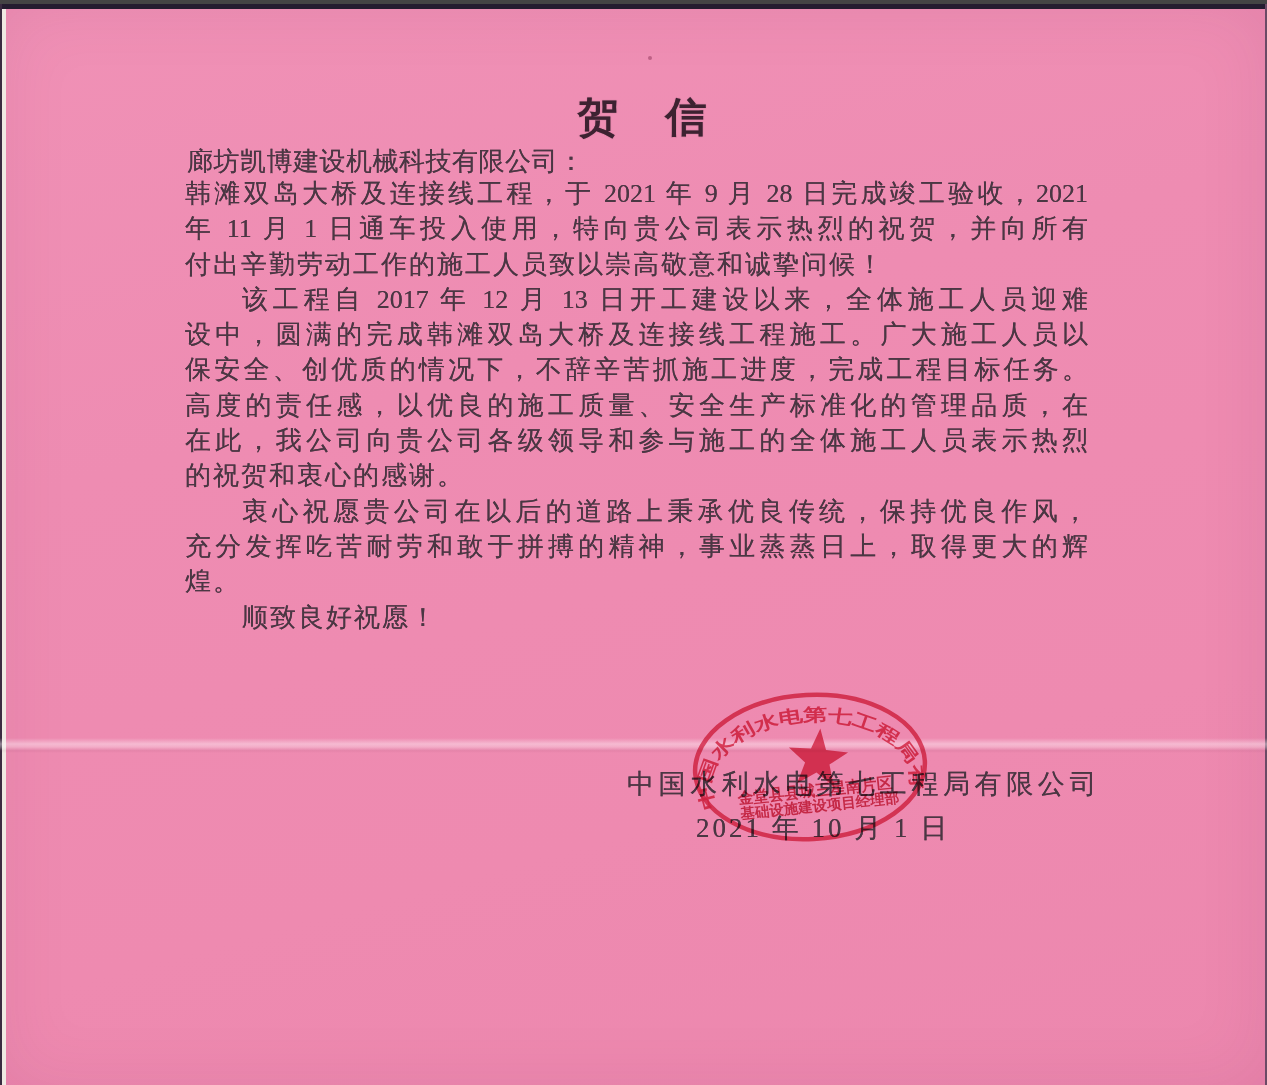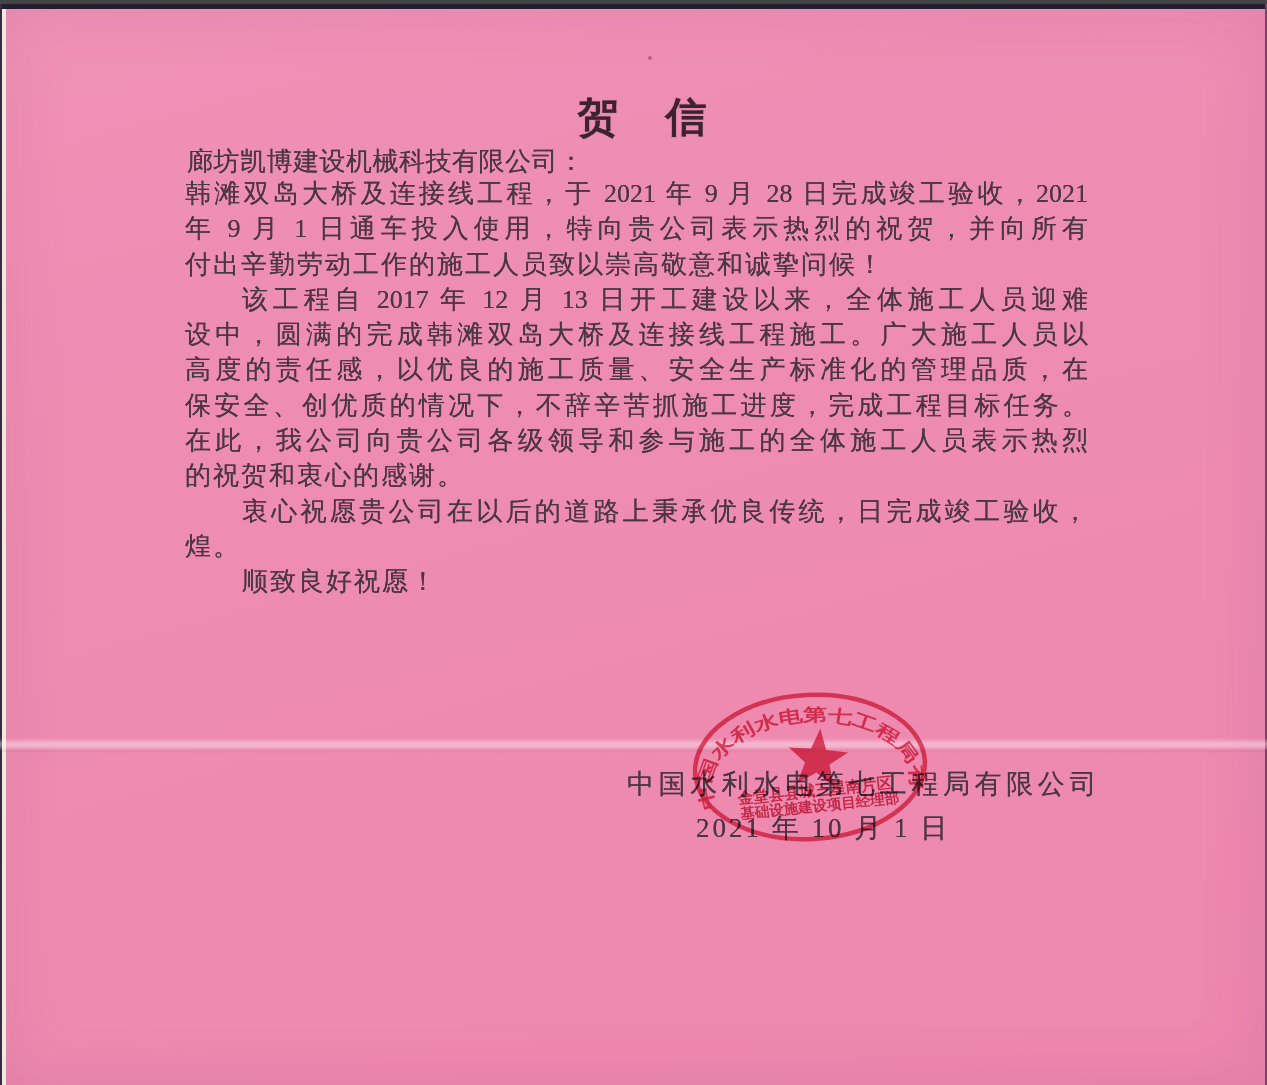--- a/index.html
+++ b/index.html
@@ -77,29 +77,30 @@
   <div class="edge-bottom"></div>
   <div class="crease"></div>
   <div class="speck"></div>
 
   <h1 class="title">贺　信</h1>
 
   <div class="salutation">廊坊凯博建设机械科技有限公司：</div>
 
   <div class="body-block">
       <div class="line">韩滩双岛大桥及连接线工程，于 2021 年 9 月 28 日完成竣工验收，2021</div>
-      <div class="line">年 9 月 1 日通车投入使用，特向贵公司表示热烈的祝贺，并向所有</div>
+      <div class="line">年 11 月 1 日通车投入使用，特向贵公司表示热烈的祝贺，并向所有</div>
       <div class="line nojustify">付出辛勤劳动工作的施工人员致以崇高敬意和诚挚问候！</div>
       <div class="line indent">该工程自 2017 年 12 月 13 日开工建设以来，全体施工人员迎难</div>
       <div class="line">设中，圆满的完成韩滩双岛大桥及连接线工程施工。广大施工人员以</div>
+      <div class="line">保安全、创优质的情况下，不辞辛苦抓施工进度，完成工程目标任务。</div>
       <div class="line">高度的责任感，以优良的施工质量、安全生产标准化的管理品质，在</div>
-      <div class="line">保安全、创优质的情况下，不辞辛苦抓施工进度，完成工程目标任务。</div>
       <div class="line">在此，我公司向贵公司各级领导和参与施工的全体施工人员表示热烈</div>
       <div class="line nojustify">的祝贺和衷心的感谢。</div>
-      <div class="line indent">衷心祝愿贵公司在以后的道路上秉承优良传统，日完成竣工验收，</div>
+      <div class="line indent">衷心祝愿贵公司在以后的道路上秉承优良传统，保持优良作风，</div>
+      <div class="line">充分发挥吃苦耐劳和敢于拼搏的精神，事业蒸蒸日上，取得更大的辉</div>
       <div class="line nojustify">煌。</div>
       <div class="line indent nojustify">顺致良好祝愿！</div>
     </div>
 
   <div class="company">中国水利水电第七工程局有限公司</div>
   <div class="date">2021 年 10 月 1 日</div>
 
   <div class="seal">
     <svg width="240" height="158" viewBox="0 0 240 158" xmlns="http://www.w3.org/2000/svg">
       <ellipse cx="120" cy="79" rx="115" ry="72" fill="none" stroke="#d92b4d" stroke-width="4.5" stroke-opacity="0.85"></ellipse>

